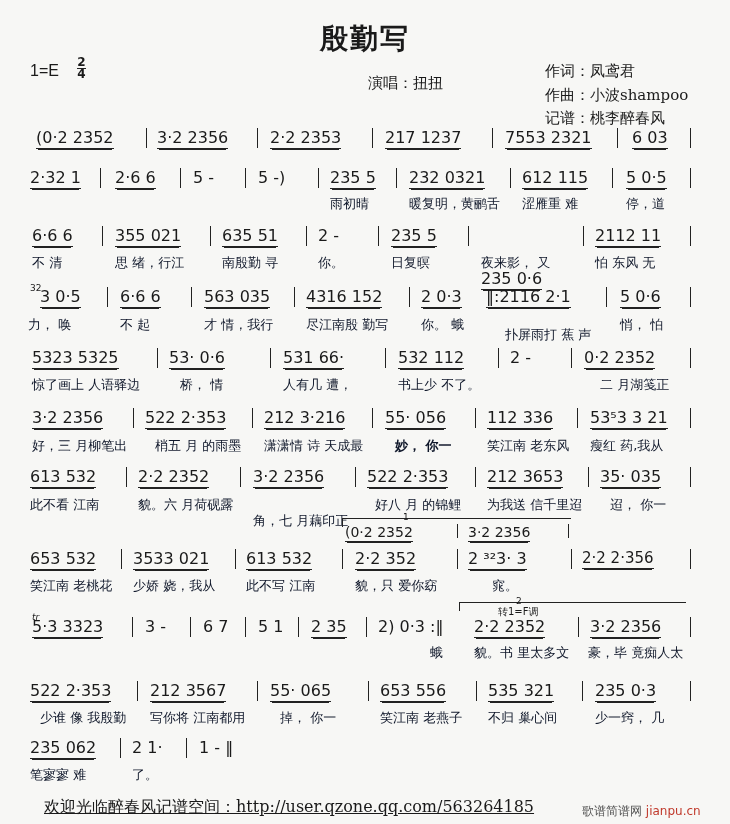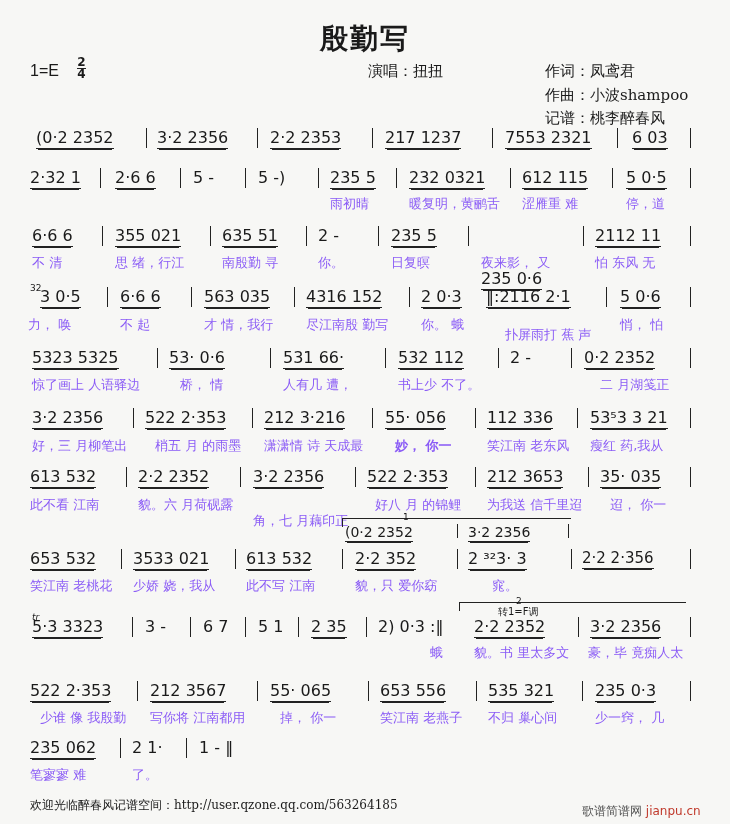--- a/index.html
+++ b/index.html
@@ -12,38 +12,38 @@
   }
   .abs { position: absolute; white-space: nowrap; }
   .title { left: 0; width: 730px; top: 20px; text-align: center; font-family: "DejaVu Serif", serif; font-size: 28px; font-weight: bold; letter-spacing: 2px; }
   .key { left: 30px; top: 62px; font-size: 16px; font-family: "Liberation Sans", sans-serif; }
   .timesig { left: 77px; top: 57px; font-size: 12px; line-height: 11px; text-align: center; font-weight: bold; }
   .meta { font-size: 15px; font-family: "DejaVu Serif", serif; }
   .row { position: absolute; left: 0; width: 730px; }
   .m { position: absolute; white-space: nowrap; }
   .m .n { border-bottom: 1px solid #222; box-shadow: 0 3px 0 -2px #222; padding-bottom: 1px; }
   .bar { position: absolute; width: 1px; height: 20px; background: #222; }
-  .lyr { position: absolute; font-size: 13px; color: #8b5cf6; font-family: "DejaVu Sans", sans-serif; white-space: nowrap; }
-  .footer { left: 30px; top: 797px; font-size: 12px; font-family: "DejaVu Serif", serif; }
+  .lyr { position: absolute; font-size: 13px; color: #0f172a; font-family: "DejaVu Sans", sans-serif; white-space: nowrap; }
+  .footer { left: 44px; top: 797px; font-size: 16px; font-family: "DejaVu Serif", serif; text-decoration: underline; }
   .watermark { left: 582px; top: 803px; font-size: 12px; color: #555; }
   .watermark .wm-brand { color: #c0392b; }
   .bracket { position:absolute; border-top:1px solid #222; border-left:1px solid #222; height:8px; }
   .small { font-size: 9px; position:absolute; }
 </style>
 </head>
 <body>
 
 <div class="abs title">殷勤写</div>
 <div class="abs key">1=E</div>
 <div class="abs timesig">
   <div>2</div>
   <div style="border-top:1px solid #222;width:9px;margin:0 auto;"></div>
   <div>4</div>
 </div>
-<div class="abs meta" style="left:368px;top:62px;text-align:center;">演唱：扭扭</div>
+<div class="abs meta" style="left:368px;top:74px;text-align:center;">演唱：扭扭</div>
 <div class="abs meta" style="left:545px;top:62px;">作词：凤鸢君</div>
 <div class="abs meta" style="left:545px;top:86px;">作曲：小波shampoo</div>
 <div class="abs meta" style="left:545px;top:109px;">记谱：桃李醉春风</div>
 
 <div class="row" style="top:128px;">
   <span class="m" style="left:36px;"><span class="n">(0·2 2352</span></span>
   <span class="bar" style="left:146px;"></span>
   <span class="m" style="left:157px;"><span class="n">3·2 2356</span></span>
   <span class="bar" style="left:257px;"></span>
   <span class="m" style="left:270px;"><span class="n">2·2 2353</span></span>

